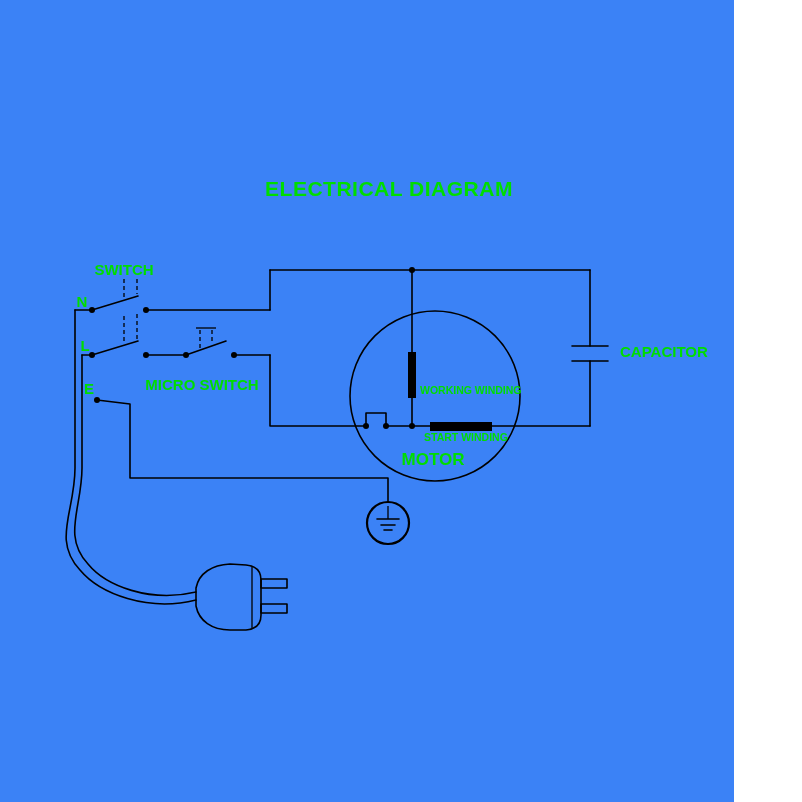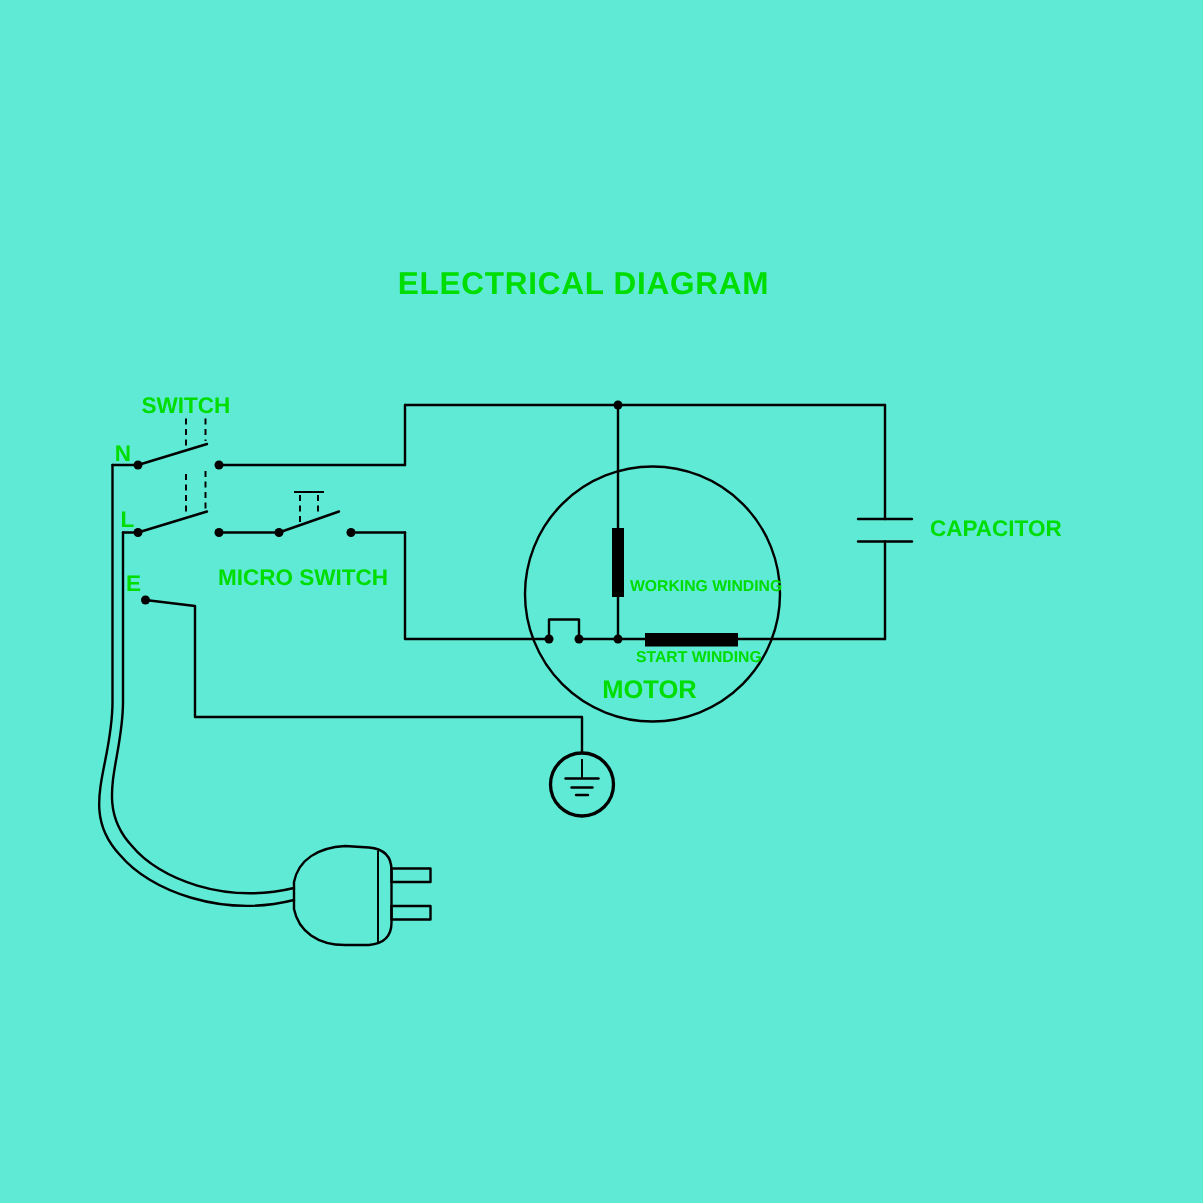--- a/index.html
+++ b/index.html
@@ -6,23 +6,23 @@
     margin: 0;
     padding: 0;
     background: #ffffff;
     width: 802px;
     height: 802px;
     overflow: hidden;
     font-family: "Liberation Sans", sans-serif;
   }
   #stage {
     position: relative;
-    width: 802px;
+    width: 734px;
     height: 802px;
-    background: #5eead4;
+    background: #3b82f6;
   }
   svg { display: block; }
   .wire {
     stroke: #000000;
     stroke-width: 1.6;
     fill: none;
     stroke-linecap: round;
     stroke-linejoin: round;
   }
   .wire-thin {

